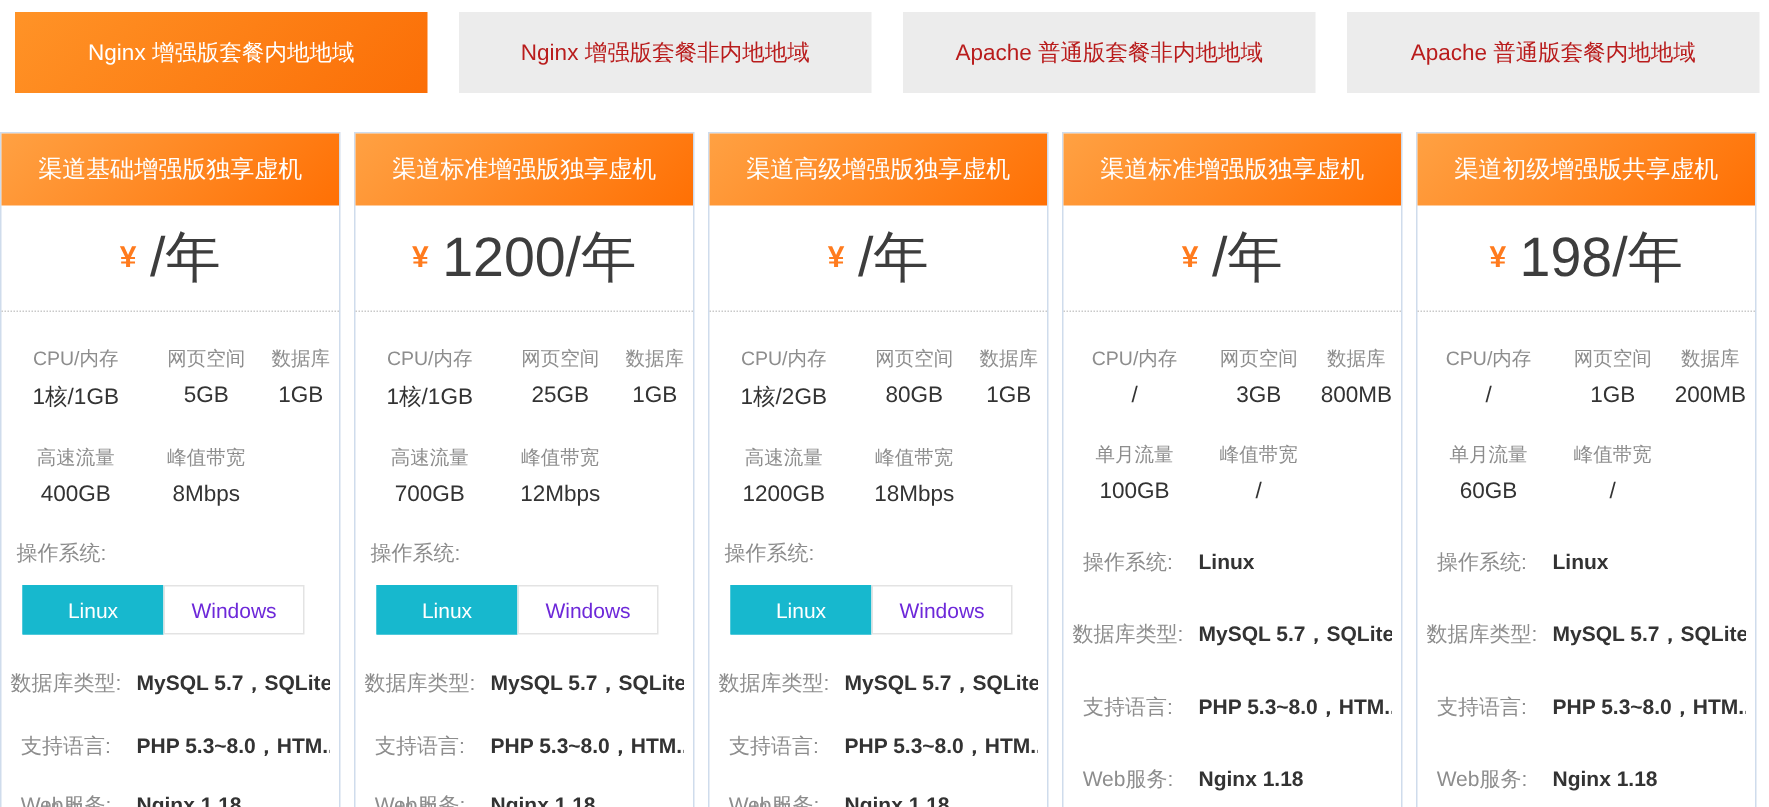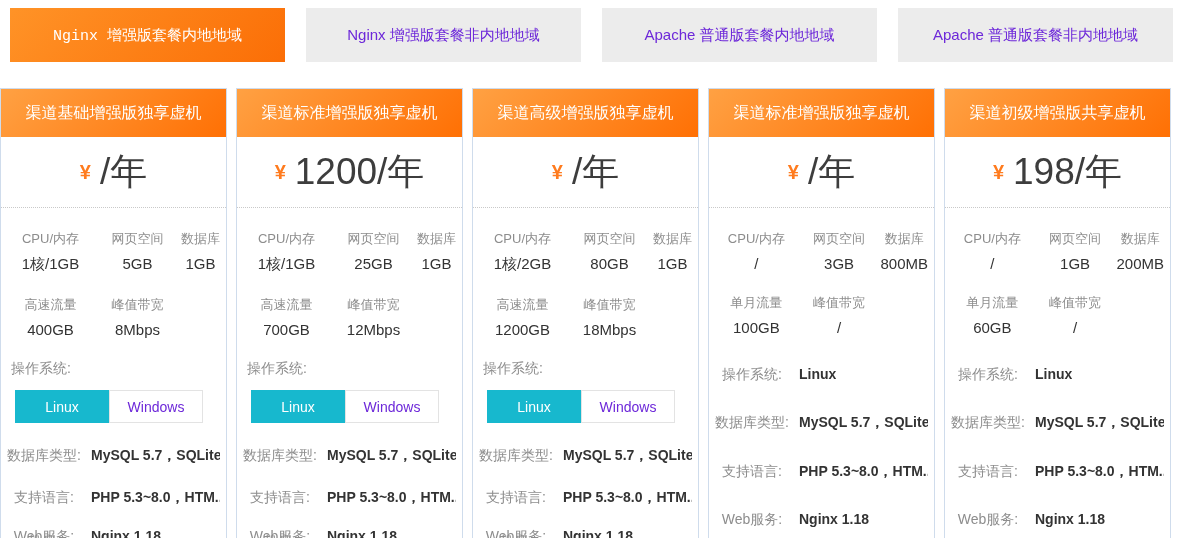--- a/index.html
+++ b/index.html
@@ -12,29 +12,28 @@
   
   .tabbar {
     display: flex;
     gap: 21px;
     margin: 8px 0 0 10px;
   }
   .tab {
     width: 275px; height: 54px;
     display: flex; align-items: center; justify-content: center;
     background: #ececec;
-    color: #6d28d9;
+    color: #b91c1c;
     font-size: 15px;
     cursor: pointer;
     border: none;
   }
   .tab.active {
     background: linear-gradient(135deg, #ff9327 0%, #fb6e06 100%);
     color: #fff;
-    font-family: Liberation Mono, monospace;
   }
   
   .cards {
     display: flex;
     gap: 9px;
     margin-top: 26px;
   }
   .card {
     width: 227px;
     height: 470px; 
@@ -137,22 +136,22 @@
     white-space: nowrap;
     overflow: hidden;
   }
 </style>
 </head>
 <body>
 
 <div class="tabbar">
   <button class="tab active">Nginx 增强版套餐内地地域</button>
   <button class="tab">Nginx 增强版套餐非内地地域</button>
+  <button class="tab">Apache 普通版套餐非内地地域</button>
   <button class="tab">Apache 普通版套餐内地地域</button>
-  <button class="tab">Apache 普通版套餐非内地地域</button>
 </div>
 
 <div class="cards">
 
   <div class="card">
     <div class="card-header">渠道基础增强版独享虚机</div>
     <div class="price-row">
       <span class="yen">¥</span>
       <span class="amount-unit">/年</span>
     </div>

